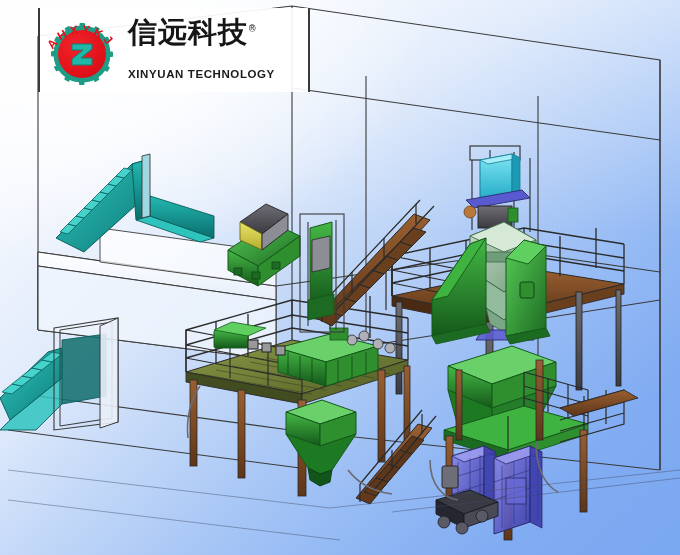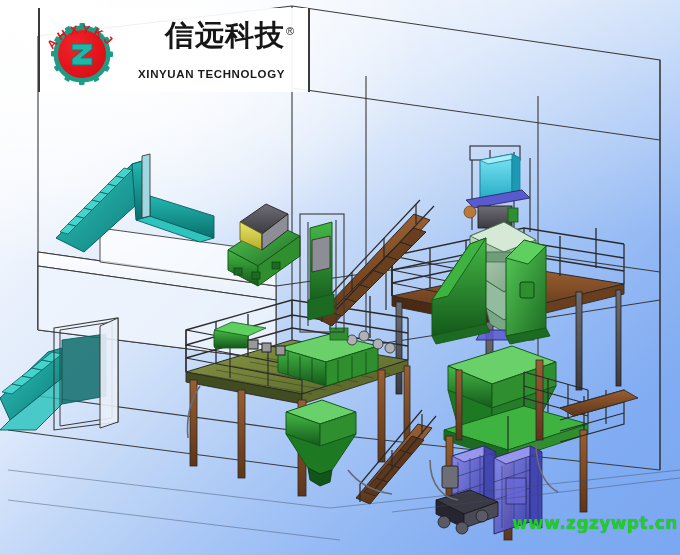--- a/index.html
+++ b/index.html
@@ -32,23 +32,23 @@
   .gear{position:absolute;left:6px;top:10px;width:64px;height:64px;}
   .disc{
     position:absolute;left:14px;top:18px;width:48px;height:48px;border-radius:50%;
     background:radial-gradient(circle at 36% 30%, #f0232b 0%, #e2121a 60%, #c60d14 100%);
   }
   .zmark{position:absolute;left:24px;top:26px;width:28px;height:32px;}
   .arcname{position:absolute;left:2px;top:2px;width:72px;height:46px;}
 
   .brand{margin-left:8px;display:flex;flex-direction:column;justify-content:center;}
   .brand-cn{
-    font-family:Liberation Sans, sans-serif;
+    font-family:Liberation Mono, monospace;
     font-size:29px;font-weight:700;color:#161616;letter-spacing:1px;line-height:1.04;
-    position:relative;white-space:nowrap;margin-left:37px;
+    position:relative;white-space:nowrap;
   }
   .reg{font-size:11px;vertical-align:super;font-weight:400;margin-left:1px;color:#222;}
   .brand-en{
     font-size:11.5px;font-weight:700;color:#1a1a1a;letter-spacing:.6px;
     margin-top:17px;white-space:nowrap;text-align:center;
   }
 
   
   #wm-cn{
     position:absolute;left:404px;top:526px;z-index:38;
@@ -503,15 +503,14 @@
         </text>
       </svg>
     </div>
 
     <div class="brand">
       <div class="brand-cn"><span>信远科技</span><span class="reg">®</span></div>
       <div class="brand-en">XINYUAN TECHNOLOGY</div>
     </div>
   </div>
 
-  <div id="wm-url">www.zgzywpt.cn</div>
 
 </div>
 
 </body></html>

